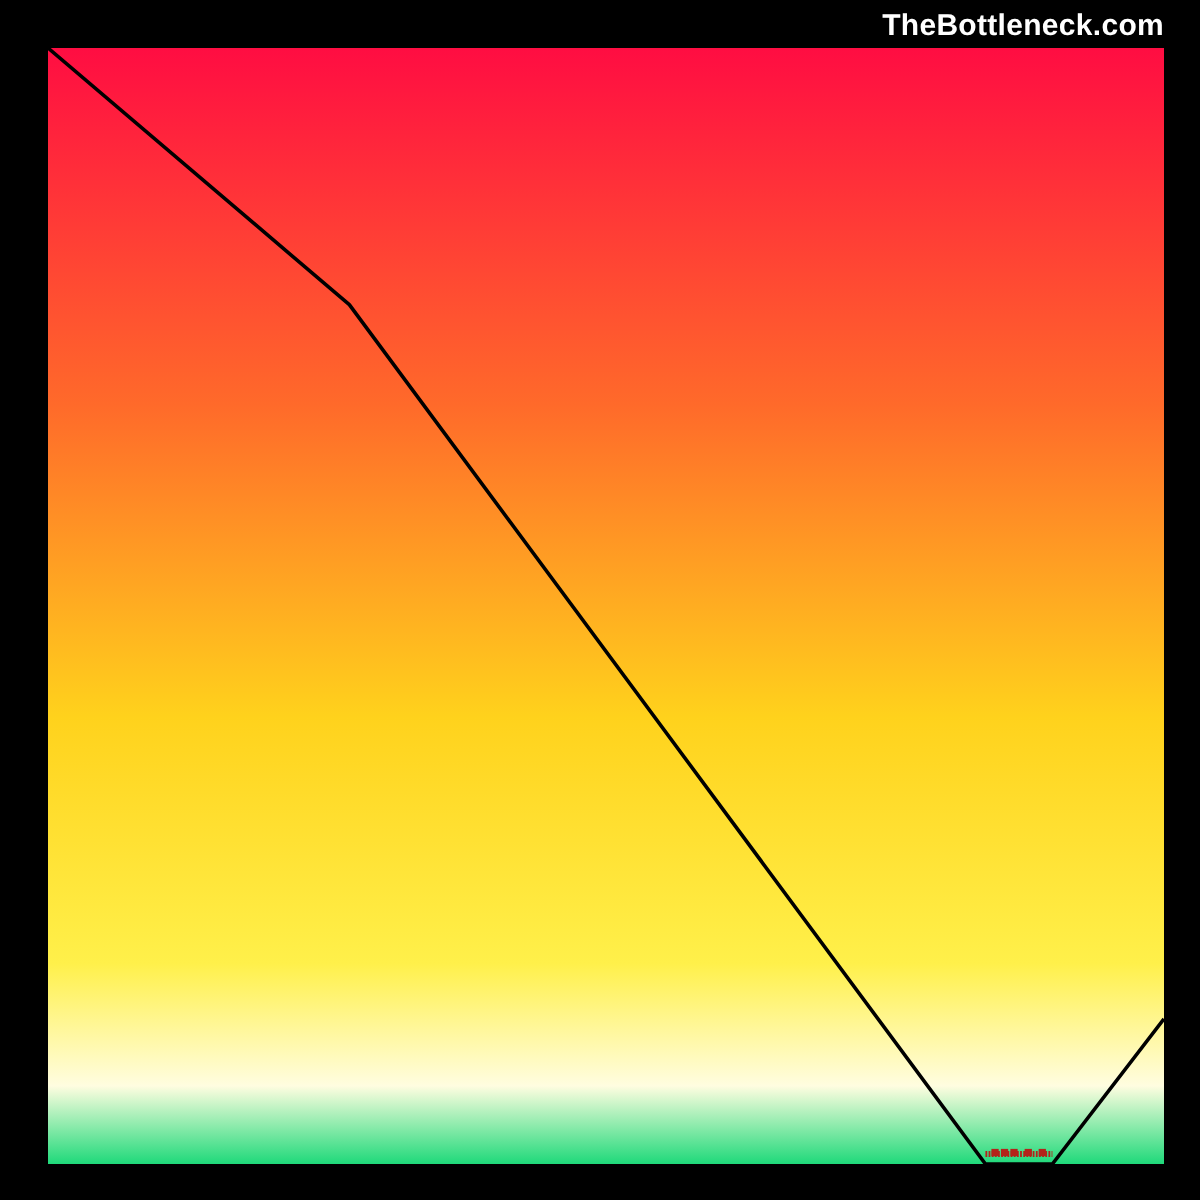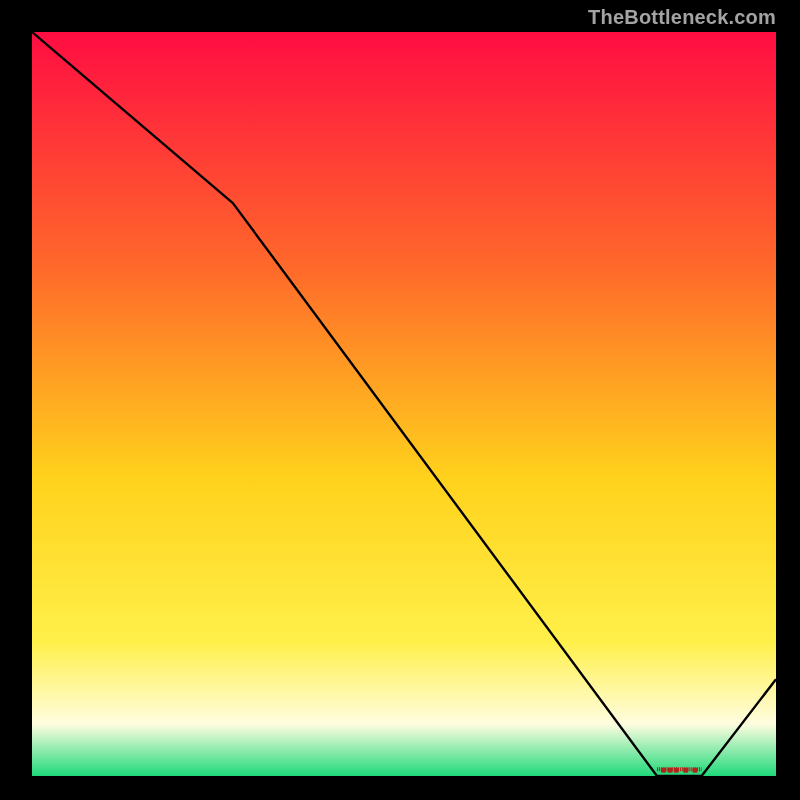--- a/index.html
+++ b/index.html
@@ -13,21 +13,21 @@
   }
   .stage {
     position: relative;
     width: 800px;
     height: 800px;
   }
   .watermark {
     position: absolute;
     top: 6px;
     right: 24px;
-    color: #a3a3a3;
+    color: #ffffff;
     font-size: 20px;
     font-weight: 600;
     letter-spacing: 0.2px;
   }
   .plot-frame {
     position: absolute;
     left: 28px;
     top: 28px;
     width: 744px;
     height: 744px;

